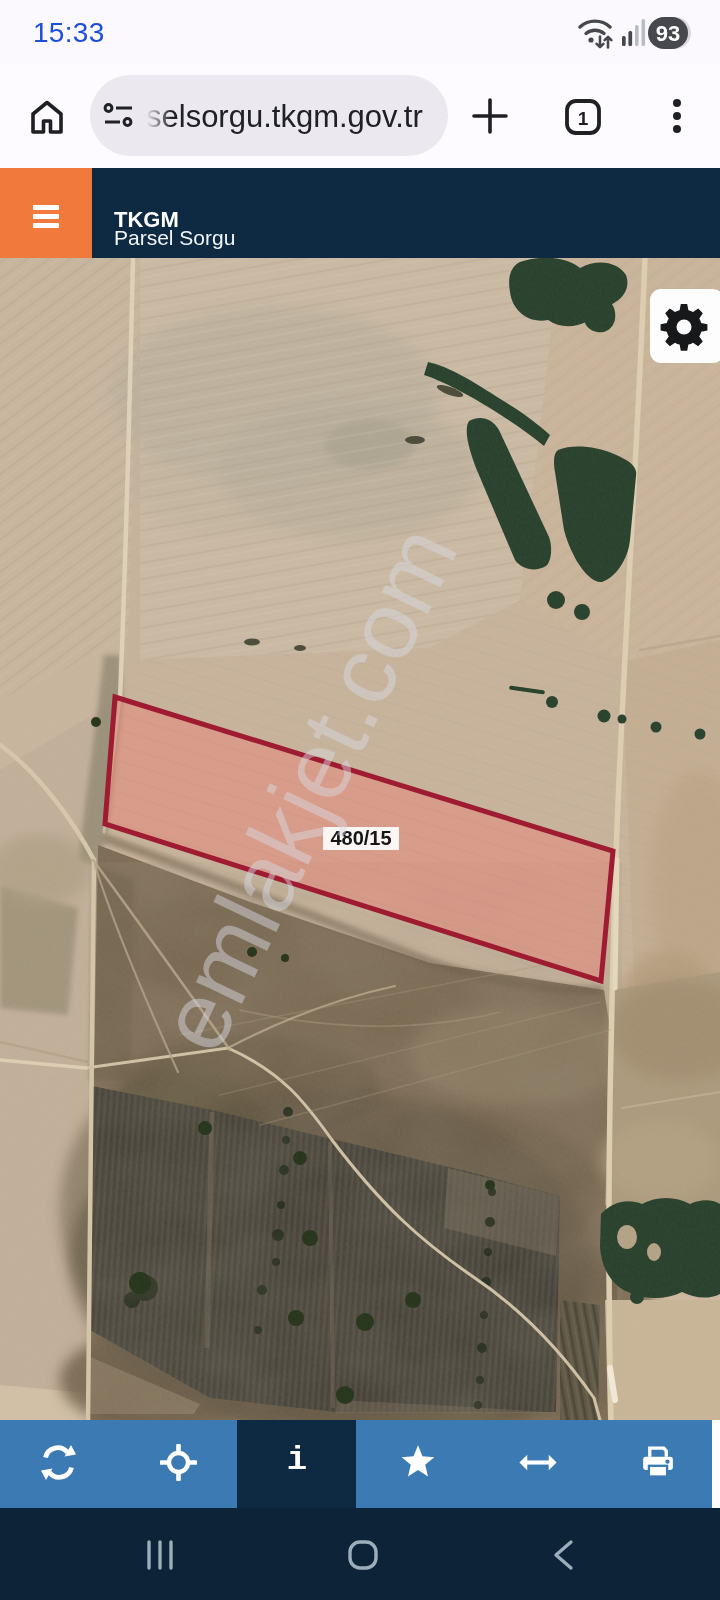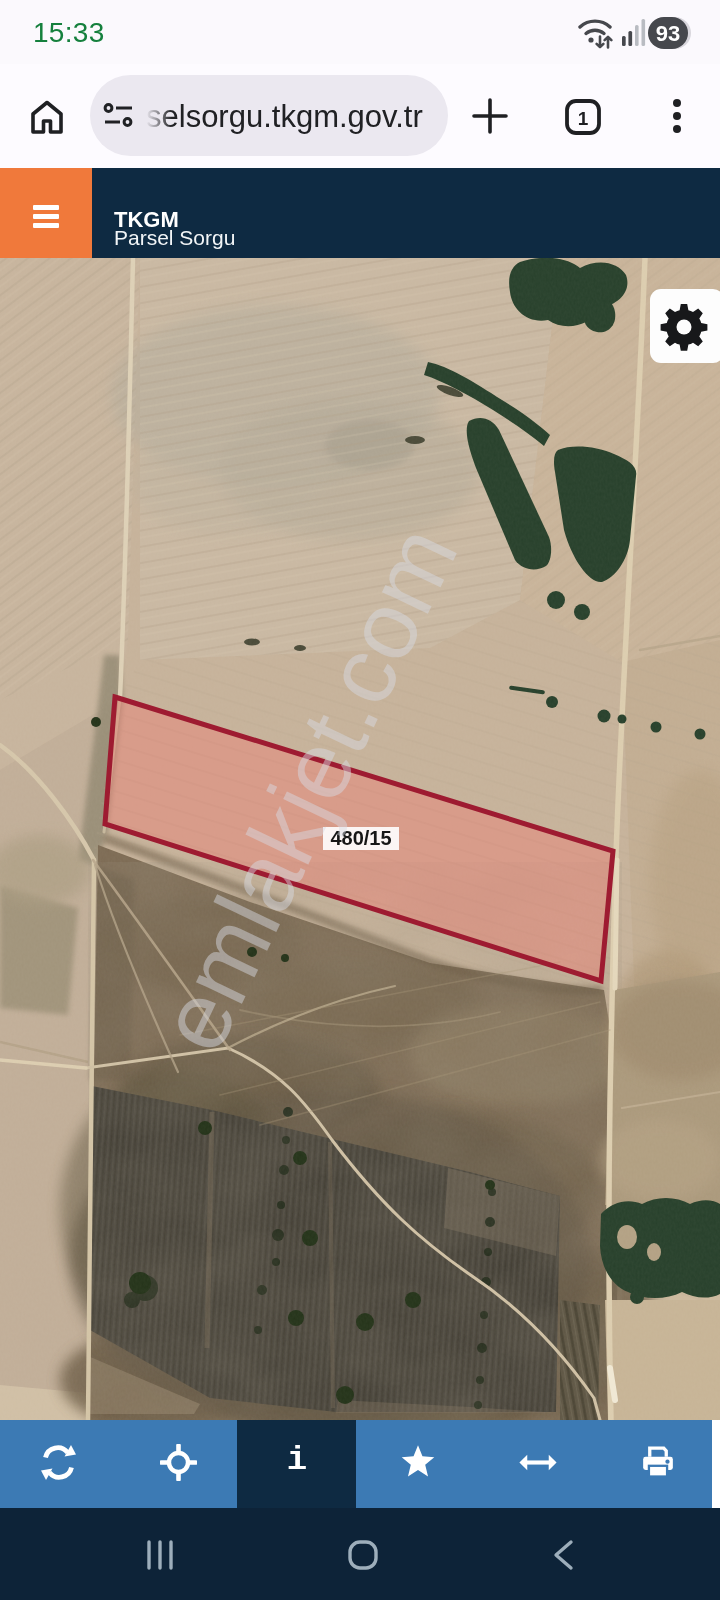--- a/index.html
+++ b/index.html
@@ -4,21 +4,21 @@
 <style>
   html,body{margin:0;padding:0;}
   body{width:720px;height:1600px;overflow:hidden;font-family:"Liberation Sans",sans-serif;background:#fff;position:relative;}
   .abs{position:absolute;}
 </style>
 </head>
 <body>
 
 <div class="abs" style="left:0;top:0;width:720px;height:64px;background:#fbf9fd;"></div>
 
-<div class="abs" style="left:33px;top:17px;font-size:28px;font-weight:500;color:#15803d;letter-spacing:0.3px;">15:33</div>
+<div class="abs" style="left:33px;top:17px;font-size:28px;font-weight:500;color:#1d4ed8;letter-spacing:0.3px;">15:33</div>
 
 <svg class="abs" style="left:578px;top:10px;" width="116" height="46" viewBox="0 0 116 46">
 
   <g fill="none" stroke="#46484d" stroke-width="3.4" stroke-linecap="round">
     <path d="M2 17 A 22 22 0 0 1 32 17"></path>
     <path d="M8 23.5 A 14 14 0 0 1 26 23.5"></path>
   </g>
   <circle cx="13" cy="30" r="2.6" fill="#46484d"></circle>
   <g stroke="#46484d" stroke-width="2.6" fill="none" stroke-linecap="round" stroke-linejoin="round">
     <path d="M22 26.5 V37 M18.6 33.8 L22 37.2 L25.4 33.8"></path>

